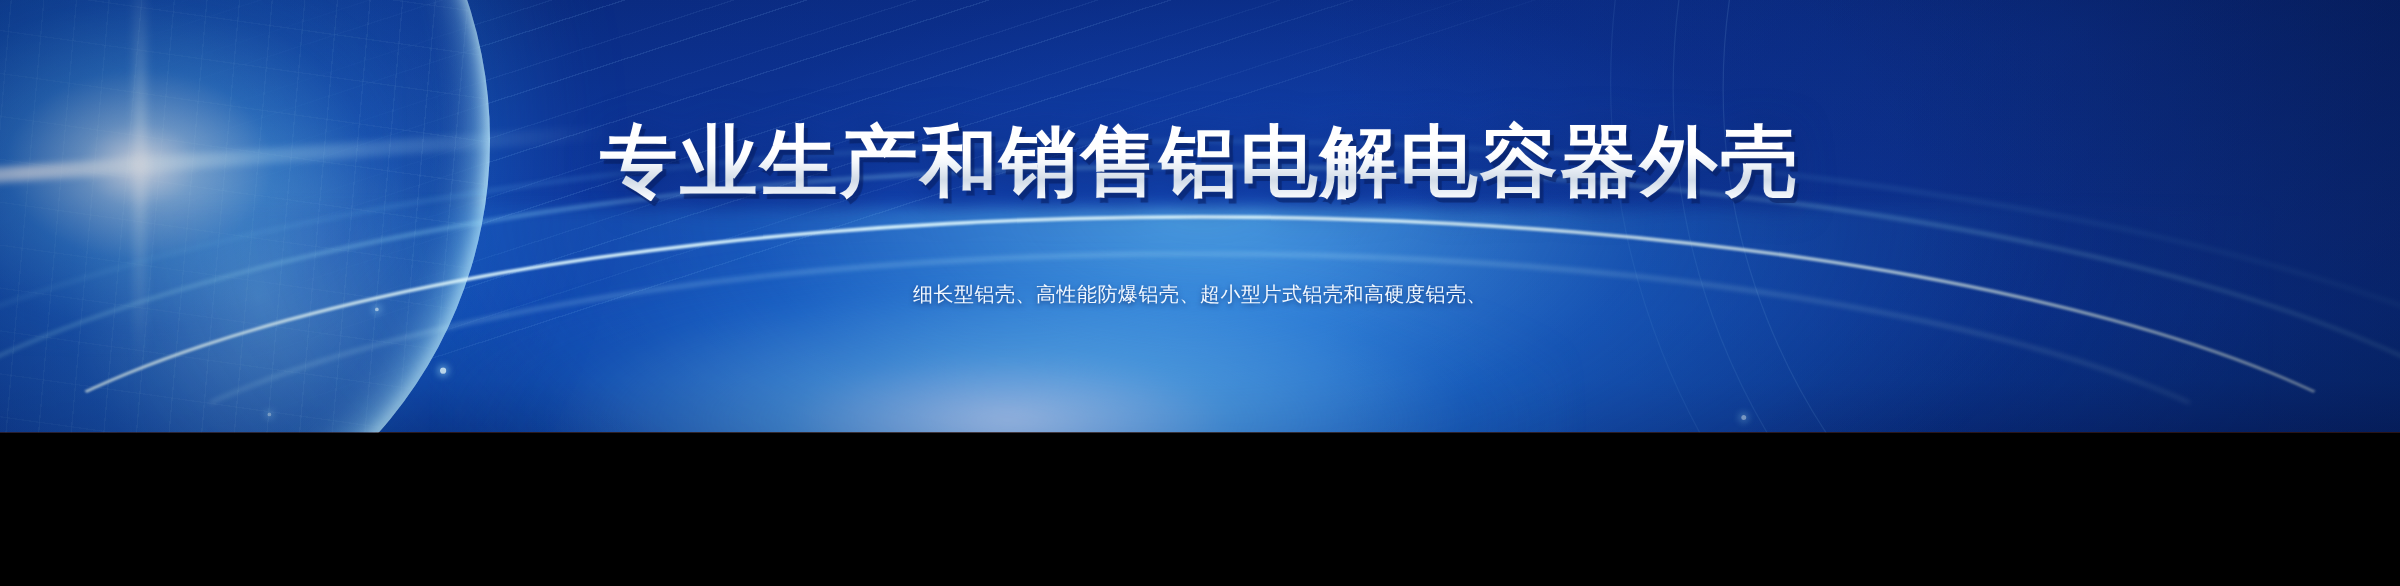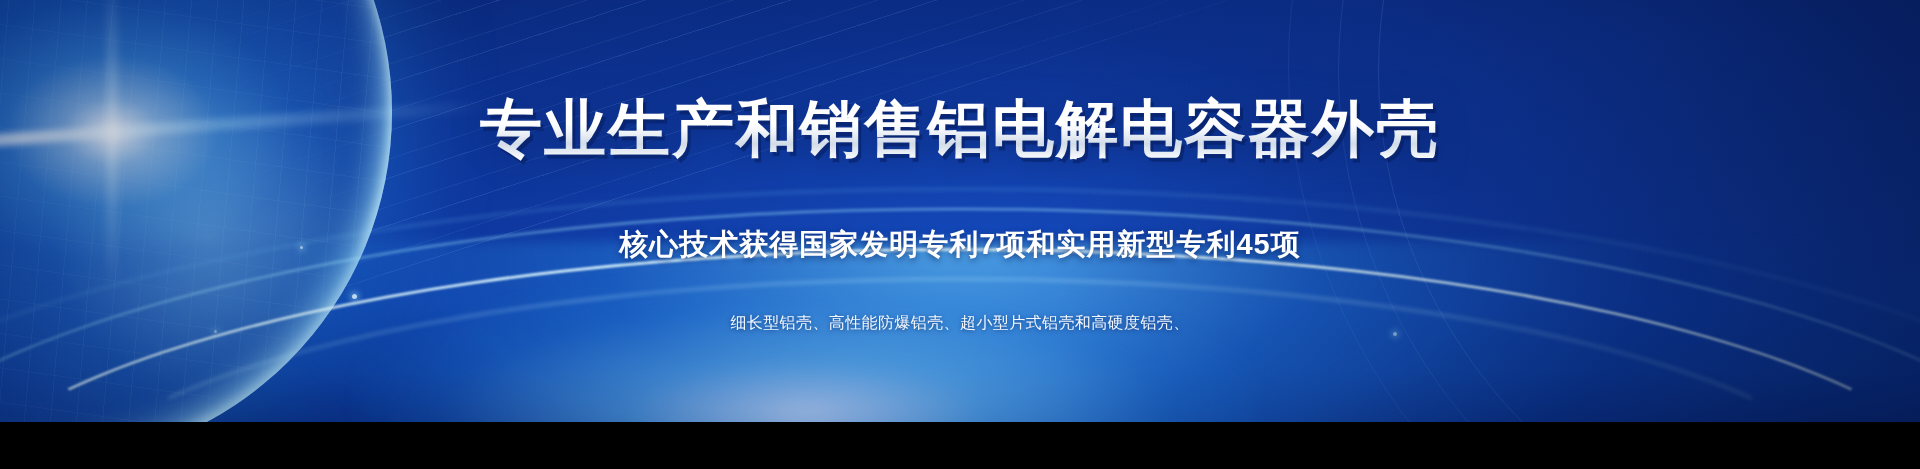--- a/index.html
+++ b/index.html
@@ -7,21 +7,21 @@
     padding: 0;
     background: #000;
   }
   body {
     font-family: "Liberation Sans", "DejaVu Sans", sans-serif;
   }
 
   #banner {
     position: relative;
     width: 1920px;
-    height: 422px;
+    height: 346px;
     overflow: hidden;
     background: #c2410c;
   }
 
   
   .layer { position: absolute; inset: 0; pointer-events: none; }
 
   
   .bg-base {
     background:
@@ -318,20 +318,19 @@
   <div class="dot" style="left:352px;top:294px;width:5px;height:5px;"></div>
   <div class="dot" style="left:300px;top:246px;width:3px;height:3px;opacity:.8;"></div>
   <div class="dot" style="left:1393px;top:332px;width:4px;height:4px;opacity:.7;"></div>
   <div class="dot" style="left:214px;top:330px;width:3px;height:3px;opacity:.6;"></div>
 
   <div class="layer bg-vignette"></div>
 
   <div class="content">
     <h1 class="title">专业生产和销售铝电解电容器外壳</h1>
 
-    <h2 class="subtitle">核心技术获得国家发明专利7项和实用新型专利45项</h2>
 
     <div class="desc">
       <span class="line">细长型铝壳、高性能防爆铝壳、超小型片式铝壳和高硬度铝壳、</span>
     </div>
   </div>
 
 </div>
 
 </body></html>

